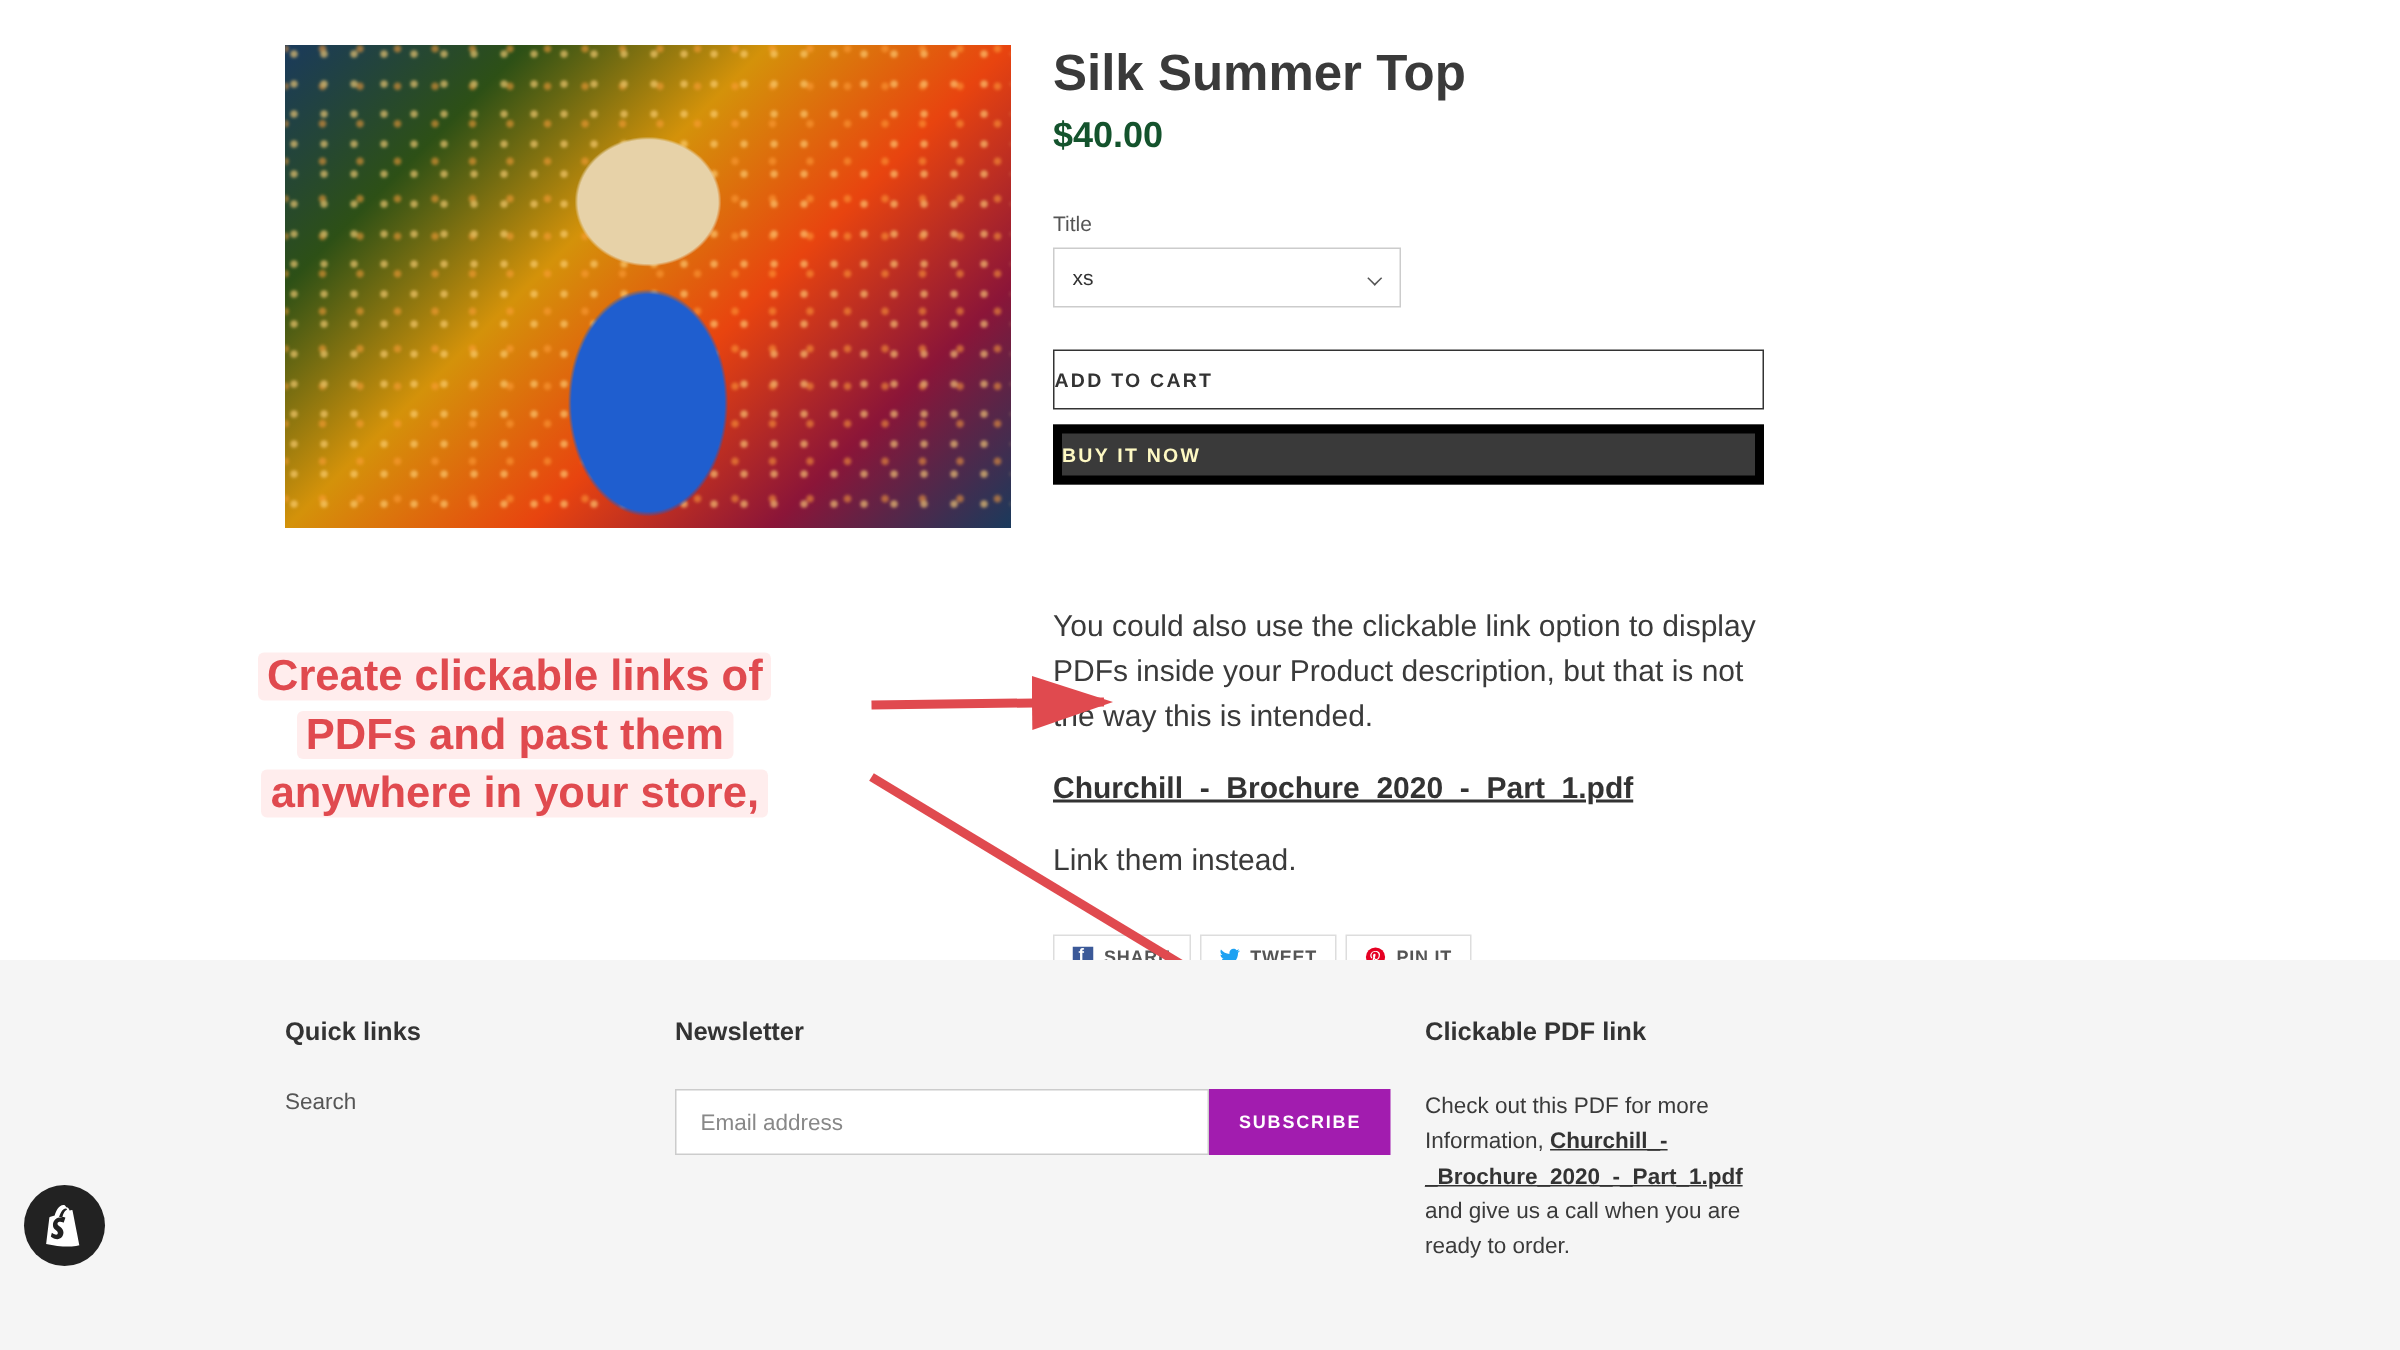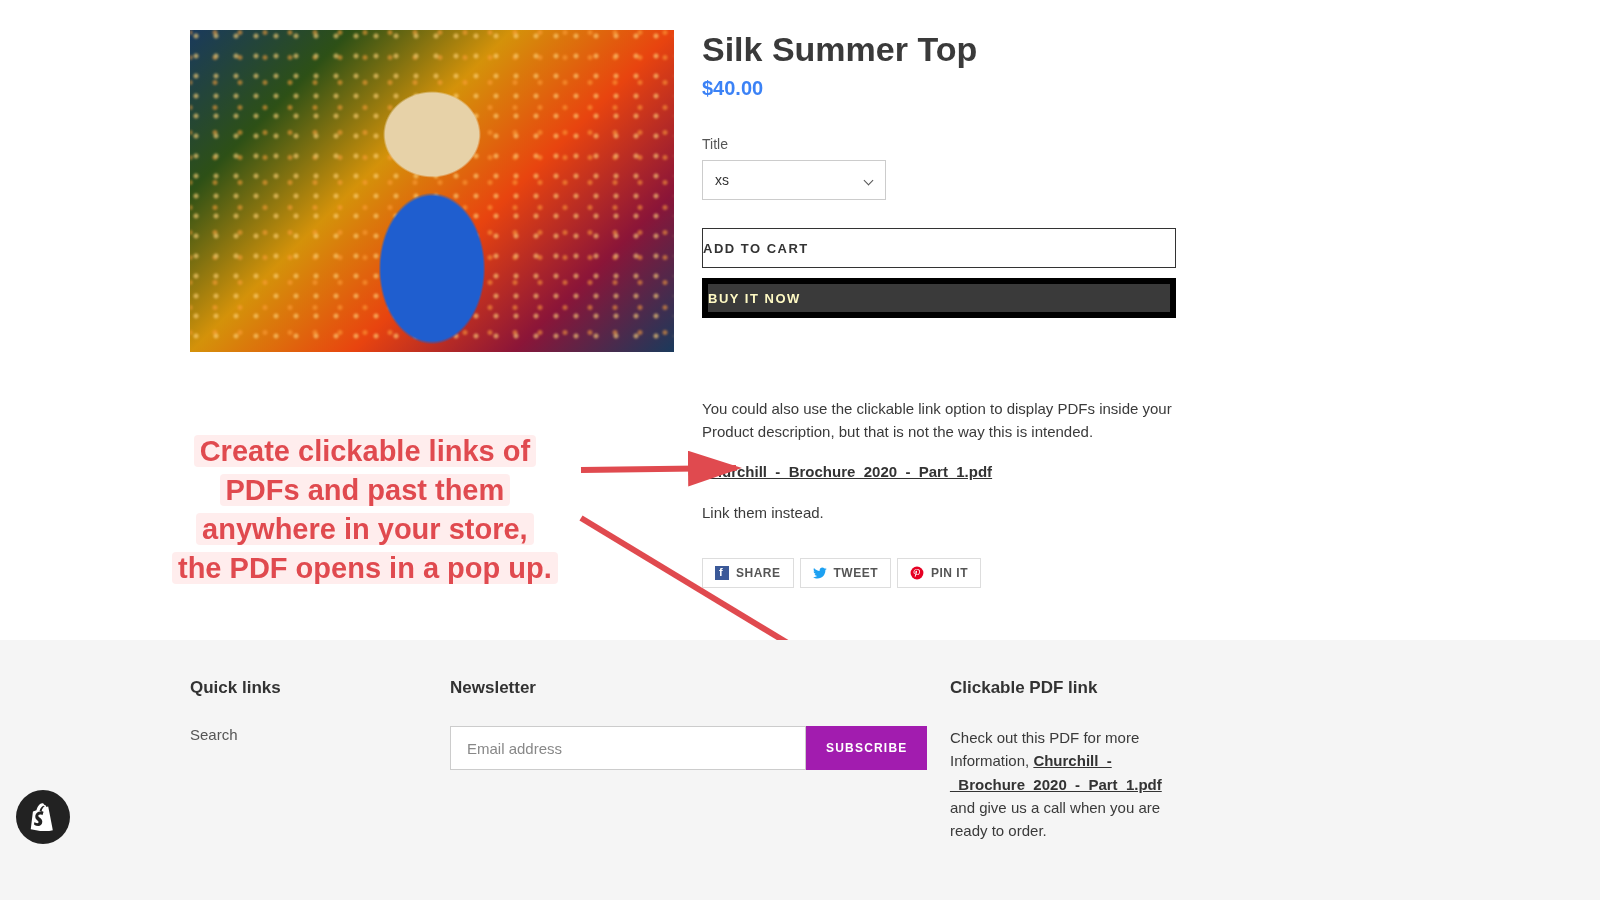--- a/index.html
+++ b/index.html
@@ -54,34 +54,34 @@
     flex: 1;
     padding-top: 0px;
   }
   .title {
     font-size: 34px;
     font-weight: 600;
     color: #3a3a3a;
     margin-bottom: 8px;
   }
   .price {
-    font-size: 20px;
+    font-size: 24px;
     font-weight: 600;
-    color: #3b82f6;
+    color: #14532d;
     margin-bottom: 36px;
   }
   .opt-label {
     font-size: 14px;
     color: #555;
     margin-bottom: 8px;
     display:block;
   }
   .select-wrap {
     position: relative;
-    width: 184px;
+    width: 232px;
     margin-bottom: 28px;
   }
   .select-wrap select {
     width: 100%;
     height: 40px;
     padding: 0 12px;
     border: 1px solid #ccc;
     background: #fff;
     font-size: 14px;
     appearance: none;
@@ -115,21 +115,21 @@
     color:#333;
   }
   .btn-buy {
     background:#3a3a3a;
     border:6px solid #000000;
     color:#fef9c3;
   }
   .desc {
     margin-top: 80px;
     max-width: 480px;
-    font-size: 15px;
+    font-size: 20px;
     line-height:1.5;
     color:#3a3a3a;
   }
   .desc p { margin-bottom: 18px; }
   .pdf-link {
     font-weight:700;
     text-decoration: underline;
     color:#333;
     cursor:pointer;
     text-align:right;
@@ -298,21 +298,20 @@
         <span>PIN IT</span>
       </button>
     </div>
   </div>
 </div>
 
 <div class="callout">
   <span>Create clickable links of</span><br>
   <span>PDFs and past them</span><br>
   <span>anywhere in your store,</span><br>
-  <span>the PDF opens in a pop up.</span>
 </div>
 
 <svg class="arrow" style="left:576px;top:450px;width:180px;height:40px" viewBox="0 0 180 40">
   <defs>
       <marker id="ah1" markerWidth="10" markerHeight="10" refX="8" refY="3" orient="auto">
         <path d="M0,0 L0,6 L9,3 z" fill="#e04a4f"></path>
       </marker>
     </defs>
   <line x1="5" y1="20" x2="160" y2="18" stroke="#e04a4f" stroke-width="6" marker-end="url(#ah1)"></line>
 </svg>

